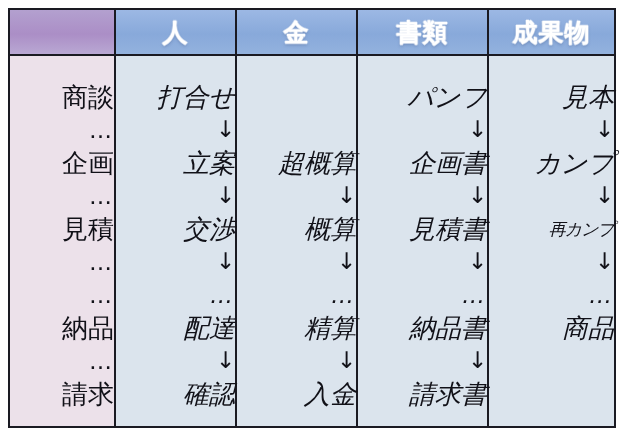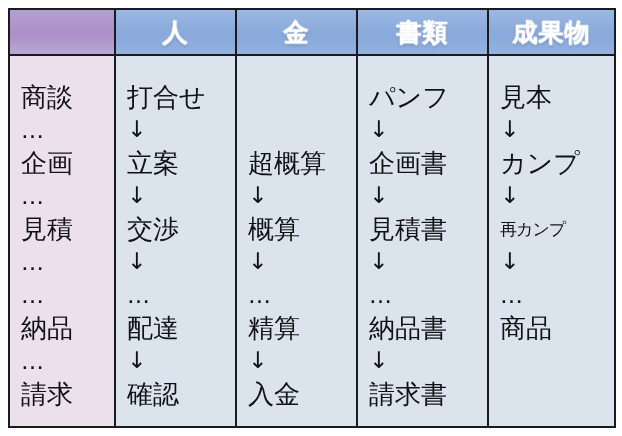--- a/index.html
+++ b/index.html
@@ -54,33 +54,33 @@
        0 -1px 0 rgba(255,255,255,.35),
        0 2px 3px rgba(60,80,130,.35);
   }
 
   
   td.col-body{
     vertical-align:top;
     padding:0;
   }
   td.col-body.tint-pink{background:#ece1ea;}
-  td.col-body.tint-blue{background:#dbe4ed;}
+  td.col-body.tint-blue{background:#dbe4ed;font-style:italic;}
 
   .flow{
     display:block;
     width:100%;
     padding-top:9px;
     box-sizing:border-box;
   }
   .cellrow{
     display:block;
     height:33px;
     line-height:33px;
-    text-align:left;
+    text-align:right;
     color:#111118;
     white-space:nowrap;
     margin-left:11px;
   }
   .cellrow.term{
     font-size:26px;
     letter-spacing:0px;
   }
   .cellrow.term.narrow{
     font-size:17px;

